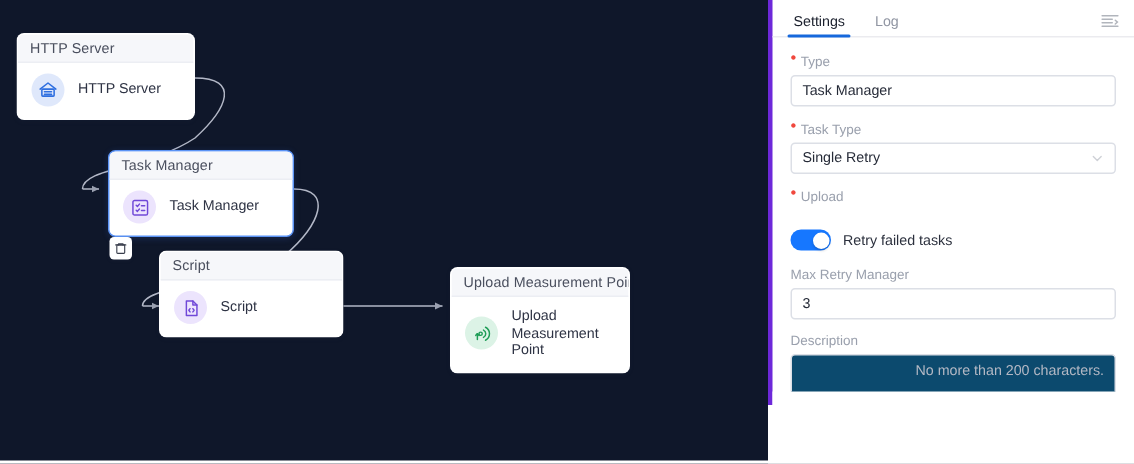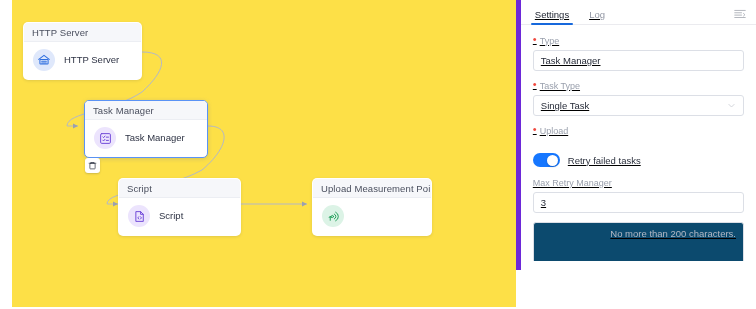--- a/index.html
+++ b/index.html
@@ -14,23 +14,22 @@
     width: 756px; height: 309px;
     display: flex;
     background: #ffffff;
   }
 
   
   .canvas-wrap {
     position: relative;
     width: 512px;
     height: 309px;
-    background: #fde047;
+    background: #0f172a;
     overflow: hidden;
-    margin-left: 12px;
   }
   .canvas-edges {
     position: absolute; inset: 0;
     width: 512px; height: 309px;
     pointer-events: none;
   }
 
   .node {
     position: absolute;
     background: #ffffff;
@@ -89,22 +88,21 @@
   }
 
   
   .panel {
     position: relative;
     width: 244px;
     height: 270px;
     background: #ffffff;
     display: flex;
     flex-direction: column;
-    border-left: 5px solid #6d28d9;
-    text-decoration: underline;
+    border-left: 3px solid #6d28d9;
   }
   .panel-tabs {
     height: 25px;
     display: flex;
     align-items: flex-end;
     padding: 0 10px 0 12px;
     border-bottom: 1px solid #ebebef;
     position: relative;
   }
   .tab {
@@ -282,21 +280,21 @@
     </div>
 
     <div class="node-action" style="left:73px; top:158px;">
       <svg width="9" height="9" viewBox="0 0 24 24" fill="none" stroke="#3a3f4d" stroke-width="2" stroke-linecap="round" stroke-linejoin="round">
         <path d="M3 6h18"></path>
         <path d="M8 6V4h8v2"></path>
         <rect x="5" y="6" width="14" height="15" rx="1.5"></rect>
       </svg>
     </div>
 
-    <div class="node" style="left:106px; top:178px; width:123px;">
+    <div class="node" style="left:106px; top:167px; width:123px;">
       <div class="node-header">Script</div>
       <div class="node-body">
         <span class="node-icon purple">
           <svg width="13" height="13" viewBox="0 0 24 24" fill="none" stroke="#7048d8" stroke-width="1.8" stroke-linecap="round" stroke-linejoin="round">
             <path d="M6 3h8l5 5v13H6z"></path>
             <path d="M14 3v5h5"></path>
             <path d="M10.5 12.5 L9 14.5 L10.5 16.5"></path>
             <path d="M14 12.5 L15.5 14.5 L14 16.5"></path>
           </svg>
         </span>
@@ -310,20 +308,22 @@
         <span class="node-icon green">
           <svg width="13" height="13" viewBox="0 0 24 24" fill="none" stroke="#1f9d57" stroke-width="1.8" stroke-linecap="round" stroke-linejoin="round">
             <path d="M16 4a9 9 0 0 1 0 16"></path>
             <path d="M13.5 7.5a5 5 0 0 1 0 9"></path>
             <circle cx="10" cy="12" r="2"></circle>
             <path d="M6 12v7"></path>
             <path d="M6 12 L4 14"></path>
             <path d="M6 12 L8 14"></path>
           </svg>
         </span>
+        <span class="node-label">Upload Measurement
+Point</span>
       </div>
     </div>
   </div>
 
   <div class="panel">
 
     <div class="panel-tabs">
       <div class="tab active">
         <span>Settings</span>
       </div>
@@ -352,21 +352,21 @@
           <span>Task Manager</span>
         </div>
       </div>
 
       <div class="field">
         <div class="field-label">
           <span class="req-dot">•</span>
           <span>Task Type</span>
         </div>
         <div class="input select">
-          <span>Single Task</span>
+          <span>Single Retry</span>
           <span class="chev">
             <svg width="9" height="9" viewBox="0 0 12 12" fill="none" stroke="#8b919e" stroke-width="1.2" stroke-linecap="round" stroke-linejoin="round">
               <path d="M2.5 4.5 L6 8 L9.5 4.5"></path>
             </svg>
           </span>
         </div>
       </div>
 
       <div class="field">
         <div class="field-label">
@@ -384,20 +384,23 @@
       <div class="field" style="margin-top:11px;">
         <div class="field-label">
           <span>Max Retry Manager</span>
         </div>
         <div class="input">
           <span>3</span>
         </div>
       </div>
 
       <div class="field">
+        <div class="field-label">
+          <span>Description</span>
+        </div>
         <div class="textarea">
           <span>No more than 200 characters.</span>
           <svg class="resize-grip" viewBox="0 0 8 8" fill="none" stroke="#9aa0ad" stroke-width="0.9">
             <path d="M7 1 L1 7"></path>
             <path d="M7 4 L4 7"></path>
           </svg>
         </div>
       </div>
 
     </div>

